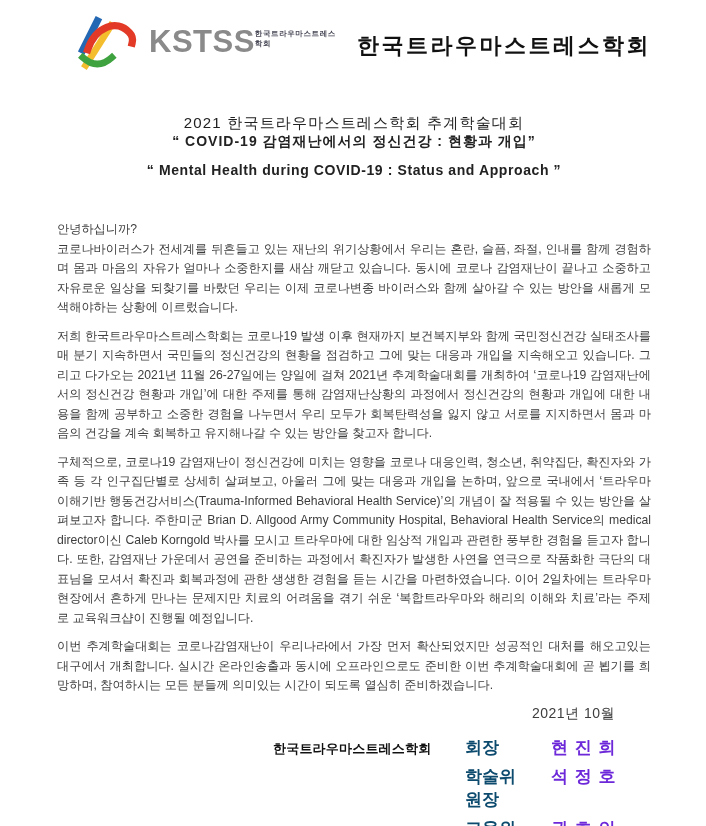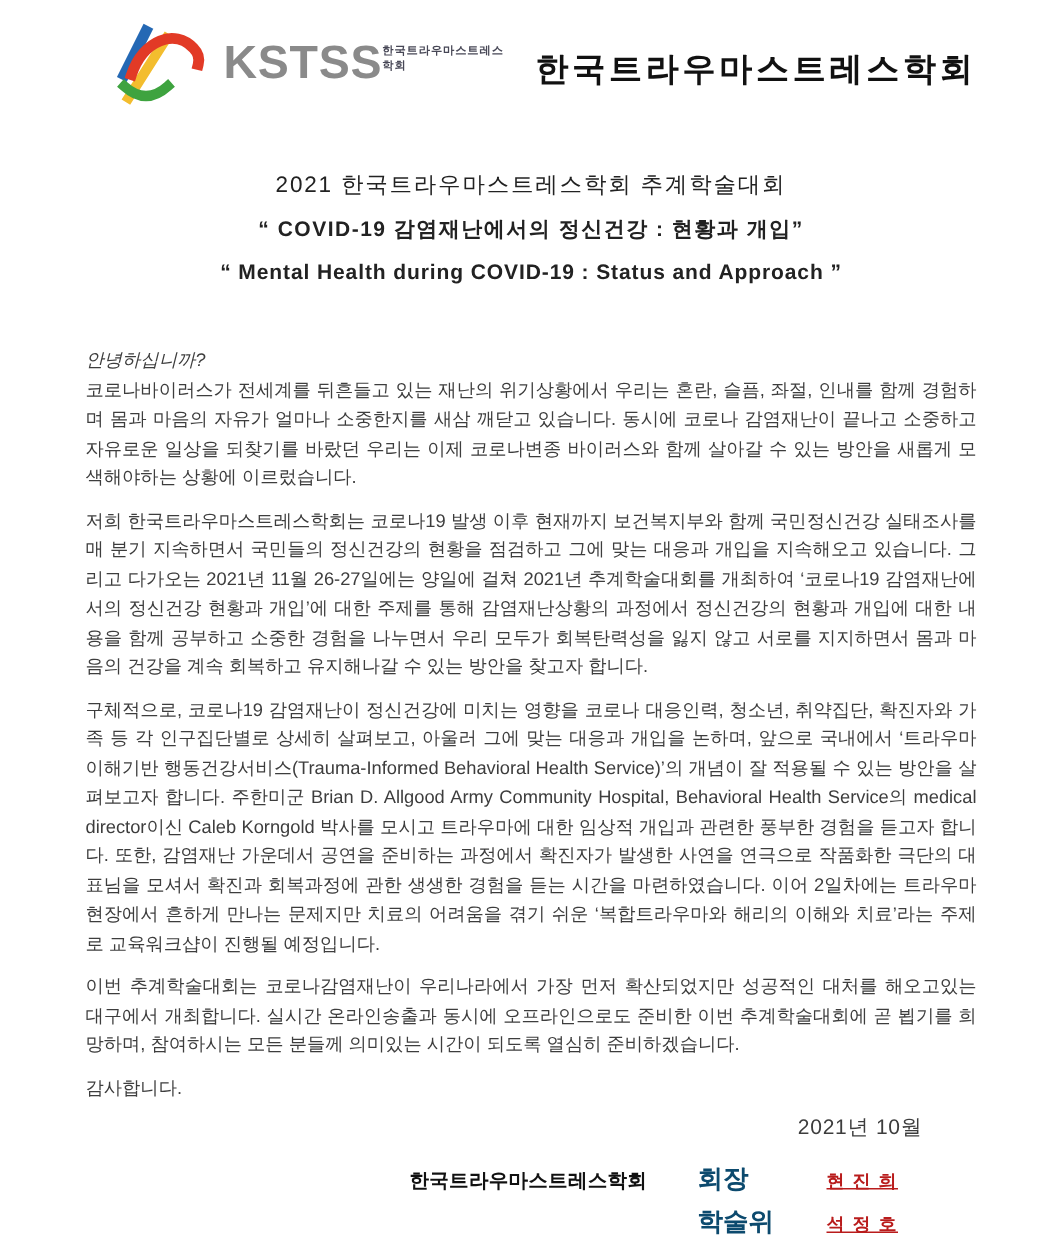--- a/index.html
+++ b/index.html
@@ -28,41 +28,41 @@
   }
   .org-title {
     font-size: 22px; font-weight: bold; color: #111111;
     letter-spacing: 2.5px; margin-top: 17px; margin-left: 8px;
     white-space: nowrap;
   }
 
   
   .title-block { margin-top: 36px; text-align: center; color: #222; }
   .title-line1 { font-size: 15px; font-weight: normal; letter-spacing: 1.2px; }
-  .title-line2 { font-size: 14px; font-weight: bold; letter-spacing: 1px; margin-top: 11px; }
+  .title-line2 { font-size: 14px; font-weight: bold; letter-spacing: 1px; }
   .title-line3 { font-size: 14px; font-weight: bold; letter-spacing: 0.6px; margin-top: 11px; }
 
   
   .body-text { margin-top: 42px; font-size: 12.2px; line-height: 19.5px; text-align: justify; color: #3d3d3d; }
   .body-text p { margin: 0 0 9px 0; }
-  .greeting { margin: 0 !important; font-style: italic; }
+  .greeting { margin: 0 !important; }
   .closing { margin: 0 !important; }
 
   
   .right-zone { padding-right: 36px; }
   .date-line { text-align: right; font-size: 14px; color: #3d3d3d; margin-top: 8px; letter-spacing: 0.5px; }
   .signature { margin-top: 13px; display: flex; flex-direction: column; align-items: flex-end; gap: 6px; }
   .sig-row { display: grid; grid-template-columns: 172px 66px 64px; column-gap: 20px; align-items: baseline; }
   .sig-org  { font-size: 13px; font-weight: bold; color: #111; white-space: nowrap; letter-spacing: 0.2px; }
   .sig-title {
     font-size: 17px; font-weight: bold; color: #0c4a6e;
     display: inline-block; width: 66px;
     text-align: justify; text-align-last: justify;
   }
-  .sig-name { font-size: 12px; font-weight: bold; color: #b91c1c; white-space: nowrap; letter-spacing: 1px; text-decoration: underline; }
+  .sig-name { font-size: 17px; font-weight: bold; color: #6d28d9; white-space: nowrap; letter-spacing: 1px; }
 </style>
 </head>
 <body>
 
 <div class="page">
 
   <div class="logo-row">
     <svg class="logo-mark" viewBox="0 0 66 60" aria-hidden="true">
       <path d="M37 12 L11 53" stroke="#f3bd2e" stroke-width="7" fill="none" stroke-linecap="square"></path>
       <path d="M23 7 L8 37" stroke="#2468b4" stroke-width="7.5" fill="none" stroke-linecap="square"></path>
@@ -81,21 +81,20 @@
     <div class="title-line2">“ COVID-19 감염재난에서의 정신건강 : 현황과 개입”</div>
     <div class="title-line3">“ Mental Health during COVID-19 : Status and Approach ”</div>
   </div>
 
   <div class="body-text">
     <p class="greeting">안녕하십니까?</p>
     <p>코로나바이러스가 전세계를 뒤흔들고 있는 재난의 위기상황에서 우리는 혼란, 슬픔, 좌절, 인내를 함께 경험하며 몸과 마음의 자유가 얼마나 소중한지를 새삼 깨닫고 있습니다. 동시에 코로나 감염재난이 끝나고 소중하고 자유로운 일상을 되찾기를 바랐던 우리는 이제 코로나변종 바이러스와 함께 살아갈 수 있는 방안을 새롭게 모색해야하는 상황에 이르렀습니다.</p>
     <p>저희 한국트라우마스트레스학회는 코로나19 발생 이후 현재까지 보건복지부와 함께 국민정신건강 실태조사를 매 분기 지속하면서 국민들의 정신건강의 현황을 점검하고 그에 맞는 대응과 개입을 지속해오고 있습니다. 그리고 다가오는 2021년 11월 26-27일에는 양일에 걸쳐 2021년 추계학술대회를 개최하여 ‘코로나19 감염재난에서의 정신건강 현황과 개입’에 대한 주제를 통해 감염재난상황의 과정에서 정신건강의 현황과 개입에 대한 내용을 함께 공부하고 소중한 경험을 나누면서 우리 모두가 회복탄력성을 잃지 않고 서로를 지지하면서 몸과 마음의 건강을 계속 회복하고 유지해나갈 수 있는 방안을 찾고자 합니다.</p>
     <p>구체적으로, 코로나19 감염재난이 정신건강에 미치는 영향을 코로나 대응인력, 청소년, 취약집단, 확진자와 가족 등 각 인구집단별로 상세히 살펴보고, 아울러 그에 맞는 대응과 개입을 논하며, 앞으로 국내에서 ‘트라우마 이해기반 행동건강서비스(Trauma-Informed Behavioral Health Service)’의 개념이 잘 적용될 수 있는 방안을 살펴보고자 합니다. 주한미군 Brian D. Allgood Army Community Hospital, Behavioral Health Service의 medical director이신 Caleb Korngold 박사를 모시고 트라우마에 대한 임상적 개입과 관련한 풍부한 경험을 듣고자 합니다. 또한, 감염재난 가운데서 공연을 준비하는 과정에서 확진자가 발생한 사연을 연극으로 작품화한 극단의 대표님을 모셔서 확진과 회복과정에 관한 생생한 경험을 듣는 시간을 마련하였습니다. 이어 2일차에는 트라우마 현장에서 흔하게 만나는 문제지만 치료의 어려움을 겪기 쉬운 ‘복합트라우마와 해리의 이해와 치료’라는 주제로 교육워크샵이 진행될 예정입니다.</p>
     <p>이번 추계학술대회는 코로나감염재난이 우리나라에서 가장 먼저 확산되었지만 성공적인 대처를 해오고있는 대구에서 개최합니다. 실시간 온라인송출과 동시에 오프라인으로도 준비한 이번 추계학술대회에 곧 뵙기를 희망하며, 참여하시는 모든 분들께 의미있는 시간이 되도록 열심히 준비하겠습니다.</p>
-    <p class="closing">감사합니다.</p>
   </div>
 
   <div class="right-zone">
     <div class="date-line">2021년 10월</div>
     <div class="signature">
       <div class="sig-row">
         <span class="sig-org">한국트라우마스트레스학회</span>
         <span class="sig-title">회장</span>
         <span class="sig-name">현 진 희</span>
       </div>

